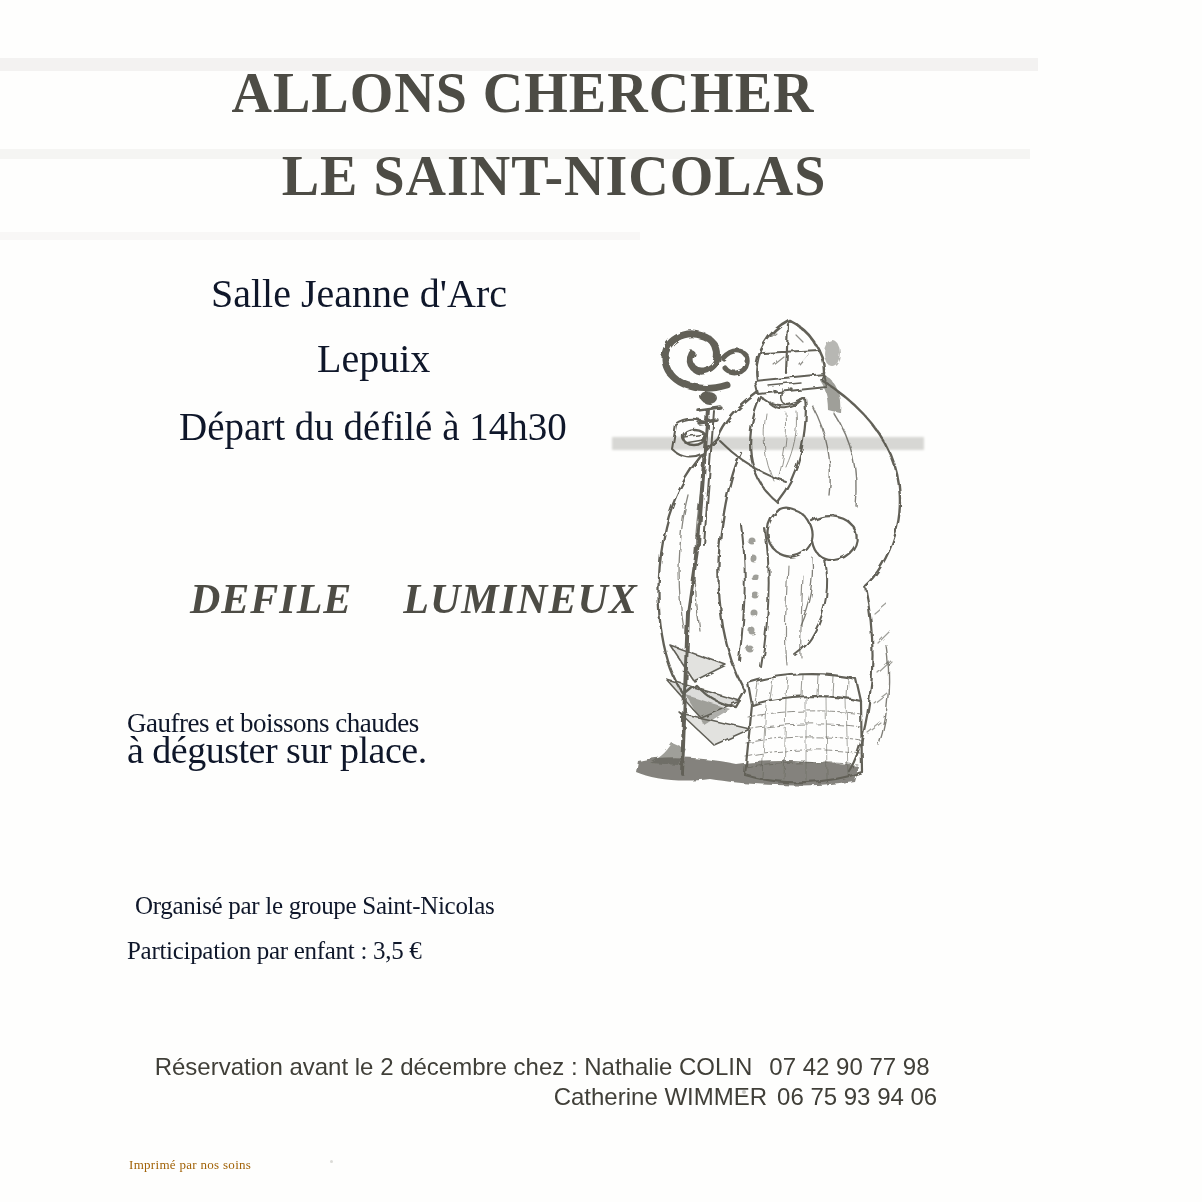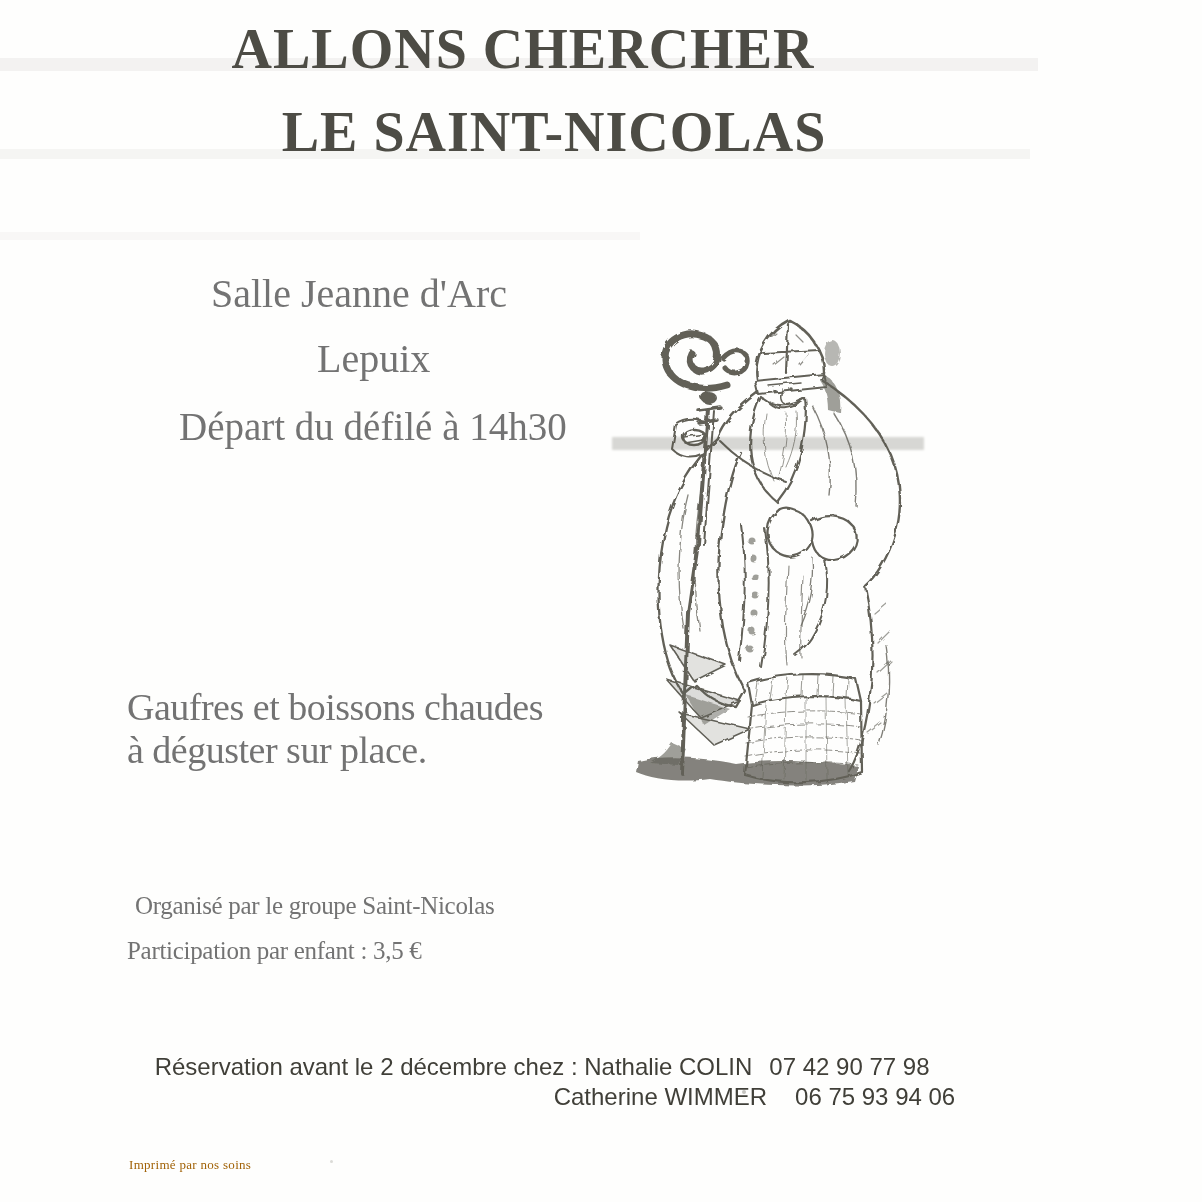--- a/index.html
+++ b/index.html
@@ -7,27 +7,28 @@
     position:relative;
     width:1202px;height:1202px;
     background:#fefefd;
     overflow:hidden;
     font-family:"Liberation Serif", serif;
   }
   .t{
     position:absolute;
     white-space:pre;
     line-height:1;
-    color:#737373;
+    color:#0f172a;
     font-family:"Liberation Serif", serif;
   }
   .title{
     left:0;width:1046px;text-align:center;
     font-size:56px;font-weight:700;letter-spacing:1px;
     color:#4d4c45;
+    margin-top:44px;
   }
   .hand{
     font-family:"Liberation Sans", sans-serif;
     color:#403f38;
     font-size:24px;
   }
   .band{position:absolute;pointer-events:none;}
   .speck{position:absolute;background:#8b8a82;border-radius:50%;opacity:.5;}
 </style>
 </head>
@@ -42,32 +43,33 @@
   <div class="speck" style="left:742px;top:1090px;width:4px;height:4px;"></div>
   <div class="speck" style="left:330px;top:1160px;width:3px;height:3px;opacity:.3;"></div>
 
   <div class="t title" style="top:21px;">ALLONS CHERCHER</div>
   <div class="t title" style="top:104px;padding-left:31px;">LE SAINT-NICOLAS</div>
 
   <div class="t" style="left:211px;top:274px;font-size:40px;">Salle Jeanne d'Arc</div>
   <div class="t" style="left:317px;top:339px;font-size:40px;">Lepuix</div>
   <div class="t" style="left:179px;top:407px;font-size:39px;">Départ du défilé à 14h30</div>
 
+  <div class="t" style="left:190px;top:578px;font-size:42px;font-weight:700;font-style:italic;letter-spacing:1px;word-spacing:14px;color:#4d4c45;">DEFILE  LUMINEUX</div>
 
-  <div class="t" style="left:127px;top:688px;font-size:38px;letter-spacing:-0.5px;">Gaufres et boissons chaudes</div>
+  <div class="t" style="left:127px;top:710px;font-size:27px;letter-spacing:-0.5px;">Gaufres et boissons chaudes</div>
   <div class="t" style="left:127px;top:731px;font-size:38px;letter-spacing:-0.5px;">à déguster sur place.</div>
 
   <div class="t" style="left:127px;top:893px;font-size:25px;letter-spacing:-0.3px;margin-left:8px;">Organisé par le groupe Saint-Nicolas</div>
   <div class="t" style="left:127px;top:938px;font-size:25px;letter-spacing:-0.3px;">Participation par enfant : 3,5 €</div>
 
   <div class="t hand" style="left:128px;top:1031px;">
     <span>Réservation avant le 2 décembre chez :</span><span> </span><span>Nathalie COLIN</span><span style="margin-left:17px;">07 42 90 77 98</span>
   </div>
   <div class="t hand" style="left:527px;top:1061px;">
-    <span>Catherine WIMMER</span><span style="margin-left:28px;">06 75 93 94 06</span>
+    <span>Catherine WIMMER</span><span style="margin-left:10px;">06 75 93 94 06</span>
   </div>
 
   <div class="t" style="left:129px;top:1158px;font-size:13px;color:#a16207;letter-spacing:.3px;">Imprimé par nos soins</div>
 
   <svg viewBox="0 0 292 492" width="292" height="492" style="position:absolute;left:628px;top:313px;" aria-hidden="true">
     <defs>
       <filter id="rough" x="-8%" y="-8%" width="116%" height="116%">
         <feTurbulence type="fractalNoise" baseFrequency="0.09" numOctaves="2" seed="7" result="n"></feTurbulence>
         <feDisplacementMap in="SourceGraphic" in2="n" scale="5"></feDisplacementMap>
       </filter>

